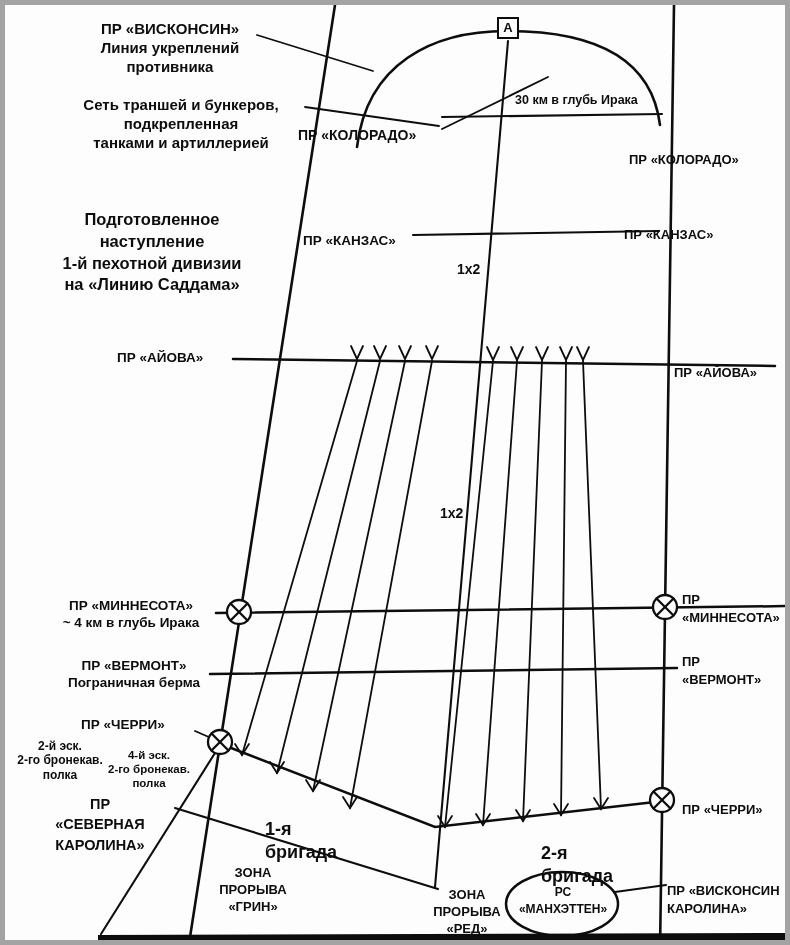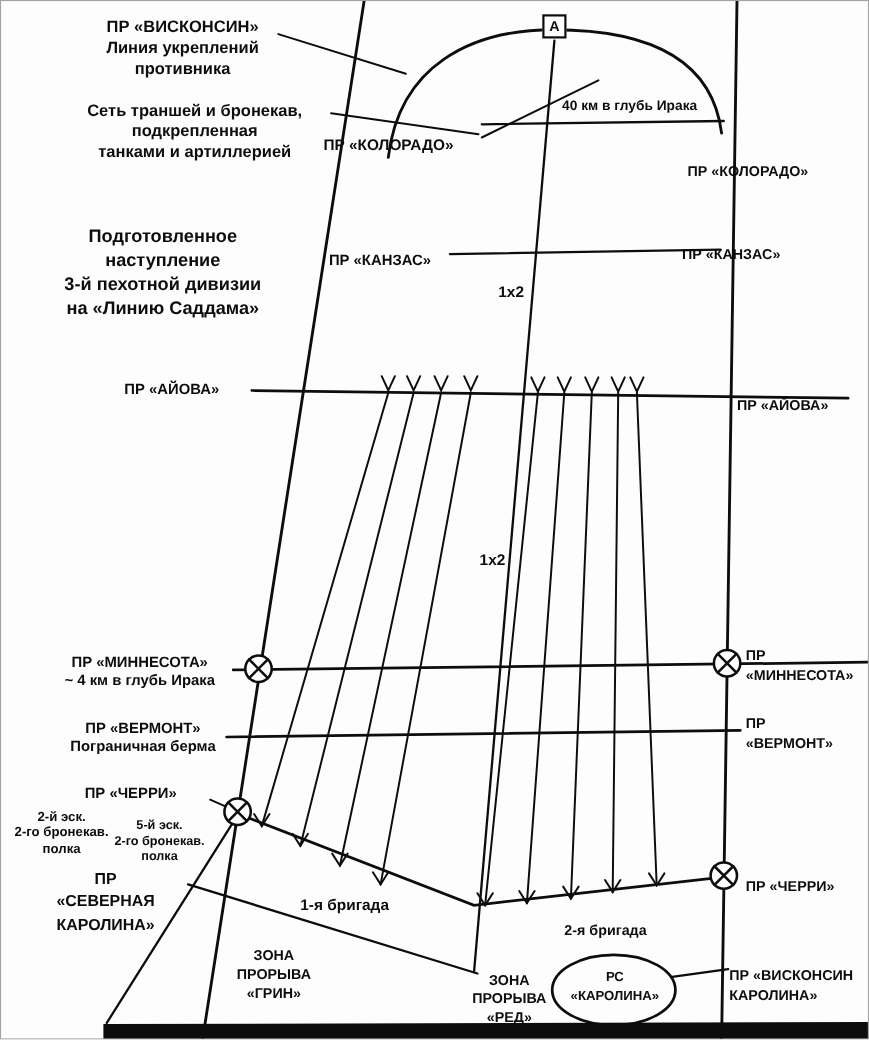--- a/index.html
+++ b/index.html
@@ -1,19 +1,19 @@
 <!DOCTYPE html>
 <html><head>
 <meta charset="utf-8">
 <style>
   * { margin:0; padding:0; box-sizing:border-box; }
   html,body { background:#e9e9e9; font-family:"Liberation Sans", sans-serif; }
   #map {
     position:relative; width:790px; height:945px;
-    background:#fdfdfd; overflow:hidden; border:1px solid #a3a3a3;
+    background:#fdfdfd; overflow:hidden; border:5px solid #a3a3a3;
   }
   #map svg.lines { position:absolute; left:0; top:0; }
   .lbl {
     position:absolute; white-space:pre-line; color:#0d0d0d;
     font-weight:bold; line-height:1.27; font-size:13.5px;
   }
   .center { text-align:center; }
   .lbl-wisconsin   { left:70px;  top:14px;  width:190px; font-size:15px; }
   .lbl-trench      { left:52px;  top:90px;  width:248px; font-size:15px; }
   .lbl-title       { left:22px;  top:204px; width:250px; font-size:16.5px; line-height:1.32; }
@@ -30,22 +30,22 @@
   .lbl-minnesota-l { left:40px;  top:592px; width:172px; }
   .lbl-minnesota-r { left:677px; top:586px; width:115px; font-size:13px; line-height:1.35; }
   .lbl-vermont-l   { left:50px;  top:652px; width:158px; }
   .lbl-vermont-r   { left:677px; top:648px; width:95px;  font-size:13px; line-height:1.35; }
   .lbl-cherry-l    { left:76px;  top:711px; width:114px; }
   .lbl-cherry-r    { left:677px; top:797px; width:105px; font-size:13px; }
   .lbl-esc2        { left:4px;   top:734px; width:102px; font-size:12px; line-height:1.2; }
   .lbl-esc3        { left:96px;  top:744px; width:96px;  font-size:11.5px; line-height:1.2; }
   .lbl-nc-l        { left:24px;  top:789px; width:142px; font-size:14.5px; line-height:1.4; }
   .lbl-nc-r        { left:662px; top:877px; width:128px; font-size:13px; line-height:1.4; }
-  .lbl-brigade-1   { left:272px; top:813px; width:100px; font-size:14px; }
-  .lbl-brigade-2   { left:512px; top:837px; width:100px; font-size:13px; }
+  .lbl-brigade-1   { left:260px; top:813px; width:100px; font-size:18px; }
+  .lbl-brigade-2   { left:536px; top:837px; width:100px; font-size:18px; }
   .lbl-zone-green  { left:202px; top:859px; width:92px;  font-size:13px; line-height:1.32; }
   .lbl-zone-red    { left:420px; top:881px; width:84px;  font-size:13px; line-height:1.32; }
   .lbl-manhattan   { left:502px; top:879px; width:112px; font-size:12px; line-height:1.45; }
   .marker-a {
     position:absolute; left:492px; top:12px; width:22px; height:22px;
     border:2.5px solid #0d0d0d; background:#fdfdfd; color:#0d0d0d;
     font-weight:bold; font-size:13px; text-align:center; line-height:17px;
   }
 </style>
 </head>
@@ -136,28 +136,28 @@
     </g>
 
     <ellipse cx="557" cy="899" rx="56" ry="32" fill="#fdfdfd" stroke-width="2.5"></ellipse>
 
     <polygon points="93,930 790,928 790,944 93,944" fill="#0d0d0d" stroke="none"></polygon>
   </svg>
 
   <div class="lbl lbl-wisconsin center">ПР «ВИСКОНСИН»
 Линия укреплений
 противника</div>
-  <div class="lbl lbl-trench center">Сеть траншей и бронекав,
+  <div class="lbl lbl-trench center">Сеть траншей и бункеров,
 подкрепленная
 танками и артиллерией</div>
   <div class="lbl lbl-title center">Подготовленное
 наступление
-3-й пехотной дивизии
+1-й пехотной дивизии
 на «Линию Саддама»</div>
-  <div class="lbl lbl-depth">40 км в глубь Ирака</div>
+  <div class="lbl lbl-depth">30 км в глубь Ирака</div>
   <div class="lbl lbl-colorado-l">ПР «КОЛОРАДО»</div>
   <div class="lbl lbl-colorado-r">ПР «КОЛОРАДО»</div>
   <div class="lbl lbl-kansas-l">ПР «КАНЗАС»</div>
   <div class="lbl lbl-kansas-r">ПР «КАНЗАС»</div>
   <div class="lbl lbl-1x2-upper">1x2</div>
   <div class="lbl lbl-1x2-lower">1x2</div>
   <div class="lbl lbl-iowa-l">ПР «АЙОВА»</div>
   <div class="lbl lbl-iowa-r">ПР «АЙОВА»</div>
   <div class="lbl lbl-minnesota-l center">ПР «МИННЕСОТА»
 ~ 4 км в глубь Ирака</div>
@@ -165,33 +165,33 @@
 «МИННЕСОТА»</div>
   <div class="lbl lbl-vermont-l center">ПР «ВЕРМОНТ»
 Пограничная берма</div>
   <div class="lbl lbl-vermont-r">ПР
 «ВЕРМОНТ»</div>
   <div class="lbl lbl-cherry-l">ПР «ЧЕРРИ»</div>
   <div class="lbl lbl-cherry-r">ПР «ЧЕРРИ»</div>
   <div class="lbl lbl-esc2 center">2-й эск.
 2-го бронекав.
 полка</div>
-  <div class="lbl lbl-esc3 center">5-й эск.
+  <div class="lbl lbl-esc3 center">4-й эск.
 2-го бронекав.
 полка</div>
   <div class="lbl lbl-nc-l center">ПР
 «СЕВЕРНАЯ
 КАРОЛИНА»</div>
   <div class="lbl lbl-nc-r">ПР «ВИСКОНСИН
 КАРОЛИНА»</div>
   <div class="lbl lbl-brigade-1">1-я бригада</div>
   <div class="lbl lbl-brigade-2">2-я бригада</div>
   <div class="lbl lbl-zone-green center">ЗОНА
 ПРОРЫВА
 «ГРИН»</div>
   <div class="lbl lbl-zone-red center">ЗОНА
 ПРОРЫВА
 «РЕД»</div>
   <div class="lbl lbl-manhattan center">РС
-«КАРОЛИНА»</div>
+«МАНХЭТТЕН»</div>
 
   <div class="marker-a">А</div>
 </div>
 
 </body></html>

